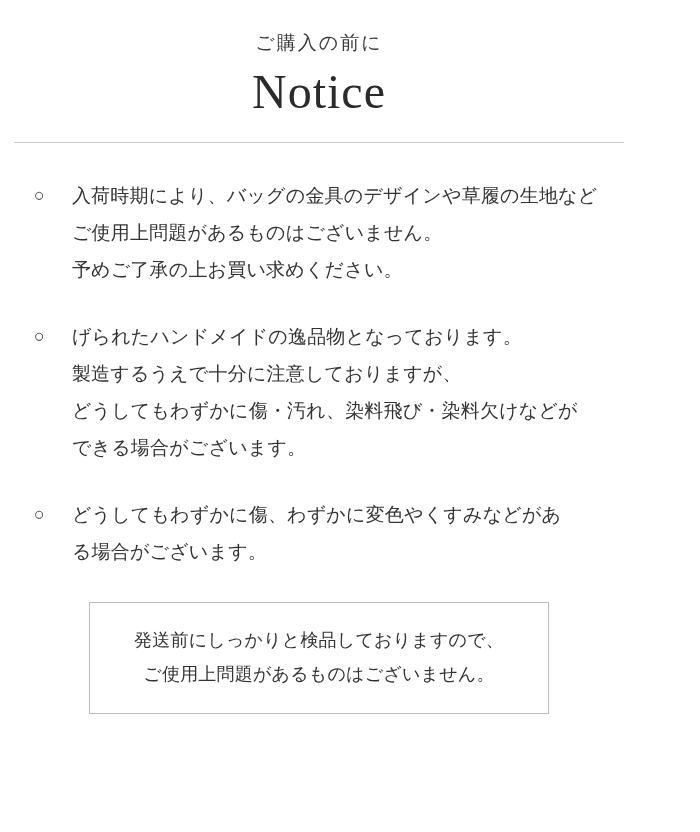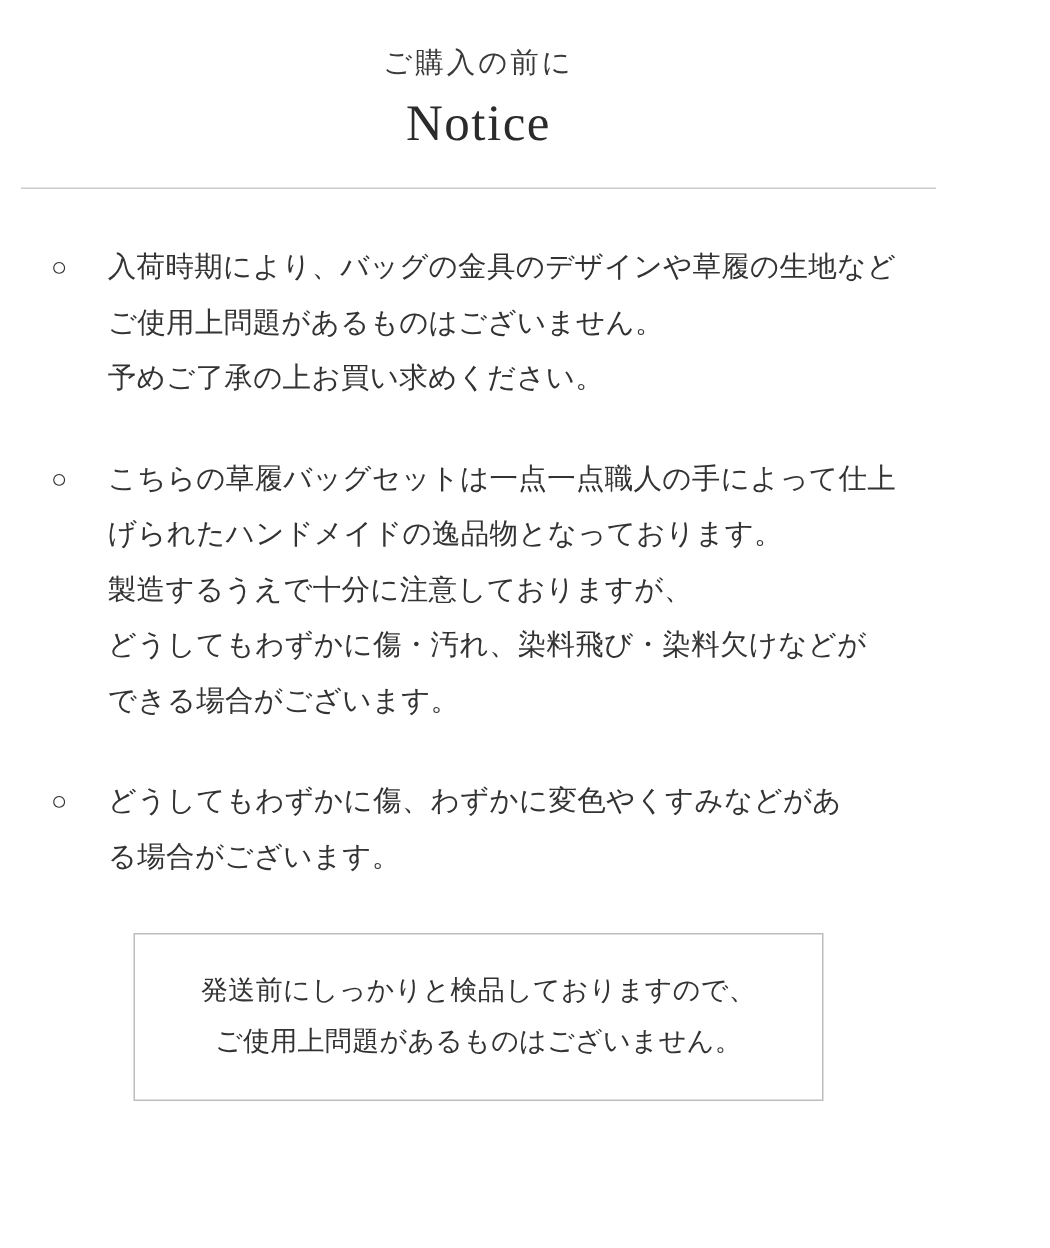--- a/index.html
+++ b/index.html
@@ -27,21 +27,21 @@
   }
   .header .subtitle {
     font-family: "Liberation Serif", serif;
     font-size: 19px;
     letter-spacing: 2px;
     color: #3a3a3a;
     line-height: 1.4;
   }
   .header .title {
     font-family: "Liberation Serif", serif;
-    font-size: 34px;
+    font-size: 48px;
     font-weight: 400;
     letter-spacing: 1px;
     color: #2b2b2b;
     line-height: 1.2;
     margin-top: 6px;
   }
   .divider {
     margin: 22px 14px 0 14px;
     border-bottom: 1px solid #cccccc;
   }
@@ -111,21 +111,20 @@
       <div class="note-body">
         <div class="note-line">入荷時期により、バッグの金具のデザインや草履の生地など</div>
         <div class="note-line">ご使用上問題があるものはございません。</div>
         <div class="note-line">予めご了承の上お買い求めください。</div>
       </div>
     </div>
 
     <div class="note">
       <div class="note-marker">○</div>
       <div class="note-body">
-        <div class="note-line">こちらの草履バッグセットは一点一点職人の手によって仕上</div>
         <div class="note-line">げられたハンドメイドの逸品物となっております。</div>
         <div class="note-line">製造するうえで十分に注意しておりますが、</div>
         <div class="note-line">どうしてもわずかに傷・汚れ、染料飛び・染料欠けなどが</div>
         <div class="note-line">できる場合がございます。</div>
       </div>
     </div>
 
     <div class="note">
       <div class="note-marker">○</div>
       <div class="note-body">

